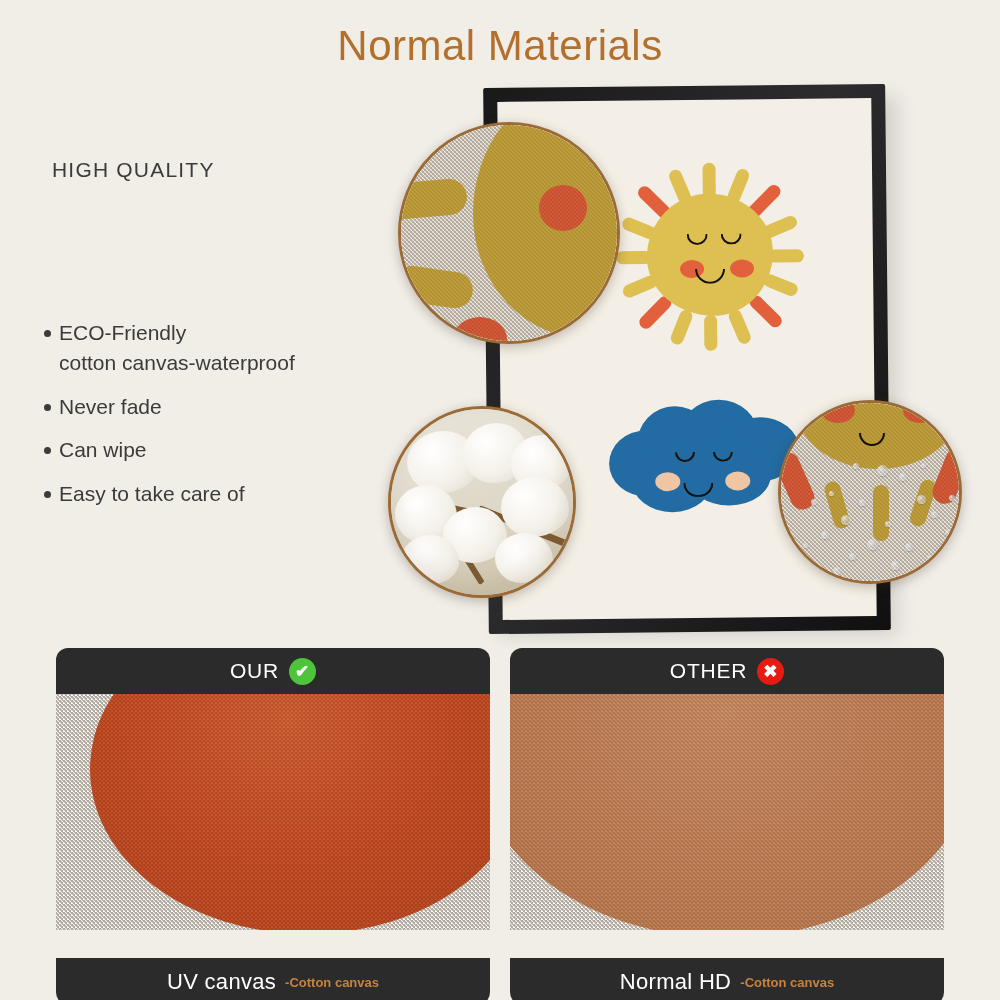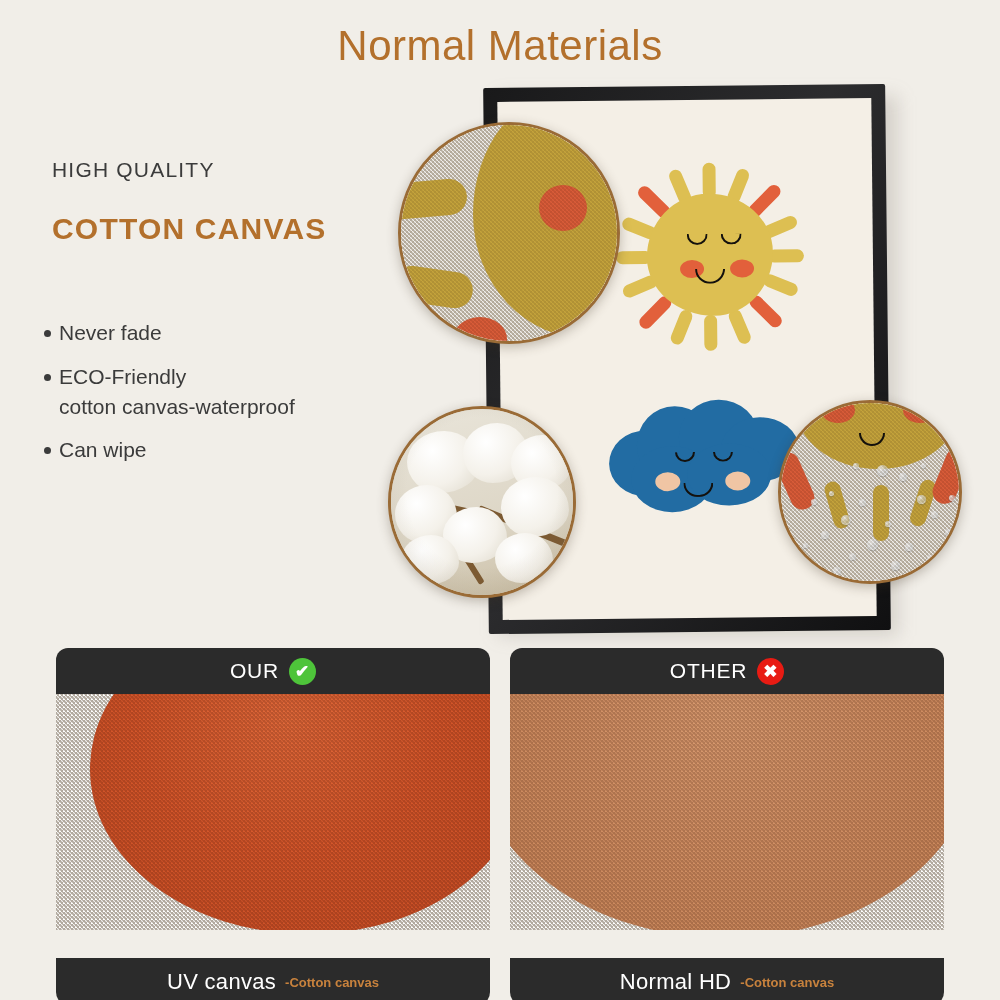--- a/index.html
+++ b/index.html
@@ -169,38 +169,41 @@
   .foot-main { color: #ffffff; font-size: 22px; letter-spacing: .3px; }
   .foot-sub { color: #c8823d; font-size: 13px; font-weight: 700; margin-left: 9px; }
 </style>
 </head>
 <body>
 
 <div class="page-title">Normal Materials</div>
 
 <div class="left-copy">
   <div class="kicker">HIGH QUALITY</div>
-  <div class="headline">COTTON CANVAS</div>
 </div>
 
 <div class="bullets">
-  <div class="bullet-row">
-    <span class="bullet-dot"></span>
-    <span class="bullet-text">Never fade</span>
-  </div>
   <div class="bullet-row">
     <span class="bullet-dot"></span>
     <span class="bullet-text">
       <span>ECO-Friendly</span><br>
       <span>cotton canvas-waterproof</span>
     </span>
   </div>
   <div class="bullet-row">
     <span class="bullet-dot"></span>
+    <span class="bullet-text">Never fade</span>
+  </div>
+  <div class="bullet-row">
+    <span class="bullet-dot"></span>
     <span class="bullet-text">Can wipe</span>
+  </div>
+  <div class="bullet-row">
+    <span class="bullet-dot"></span>
+    <span class="bullet-text">Easy to take care of</span>
   </div>
 </div>
 
 <div class="frame-shadow"></div>
 <div class="frame">
   <div class="canvas-art">
 
     <div class="sun-wrap">
       <div id="rays">
           <div class="ray" style="height: 36px; transform: translate(-50%, 0px) rotate(0deg) translateY(58px);"></div>

